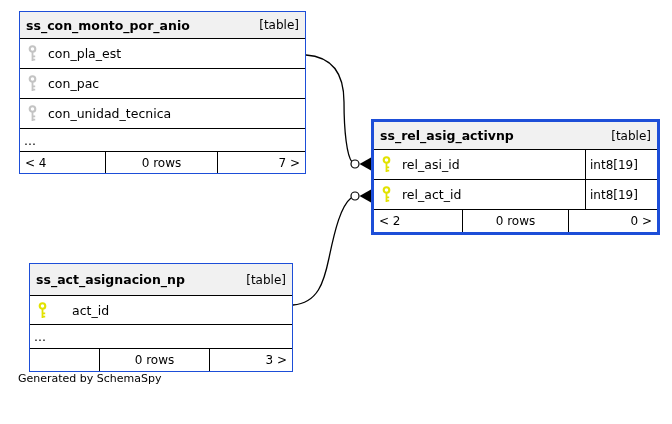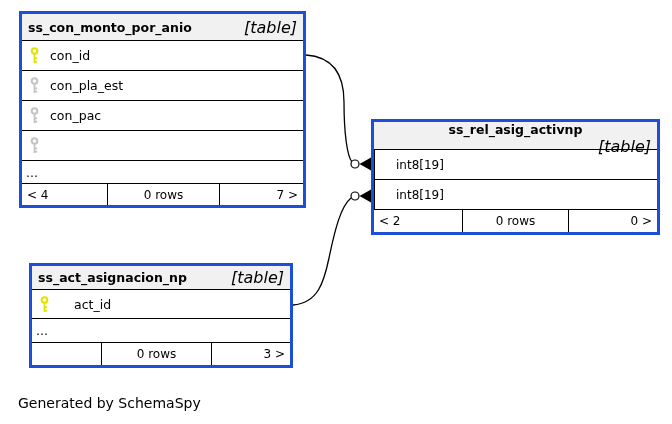--- a/index.html
+++ b/index.html
@@ -1,35 +1,35 @@
 <!DOCTYPE html>
 <html><head>
 <meta charset="utf-8">
 <style>
   html,body{margin:0;padding:0;background:#fff;}
   #canvas{
     position:relative;width:672px;height:424px;background:#ffffff;overflow:hidden;
     font-family:"DejaVu Sans","Liberation Sans",sans-serif;color:#000;
   }
   #connectors{position:absolute;left:0;top:0;width:672px;height:424px;z-index:0;}
-  .dbtable{position:absolute;background:#fff;border:3px solid #1d4ed8;box-sizing:border-box;z-index:1;}
+  .dbtable{position:absolute;background:#fff;border:1px solid #1d4ed8;box-sizing:border-box;z-index:1;}
   .dbtable.focus{border-width:3px;}
   .thead{
     display:flex;align-items:center;height:27px;background:#f1f1f1;
     border-bottom:1px solid #000;padding:0 6px;box-sizing:border-box;
   }
   .tname{font-weight:bold;font-size:12.5px;letter-spacing:0;white-space:nowrap;}
-  .tkind{margin-left:auto;font-size:16px;white-space:nowrap;font-style:italic;}
+  .tkind{margin-left:auto;font-size:12px;white-space:nowrap;}
   .crow{
     display:flex;align-items:center;height:30px;border-bottom:1px solid #000;
     box-sizing:border-box;font-size:12.5px;white-space:nowrap;
   }
   .namecell{flex:1;display:flex;align-items:center;height:100%;padding:0 8px;box-sizing:border-box;}
   .typecell{
-    width:72px;display:flex;align-items:center;height:100%;padding:0 21px;
+    width:72px;display:flex;align-items:center;height:100%;padding:0 4px;
     border-left:1px solid #000;box-sizing:border-box;font-size:12px;
   }
   .keyicon{display:inline-flex;margin-right:11px;flex:none;}
   .keyicon.pk{color:#e2e200;}
   .keyicon.gk{color:#c4c4c4;}
   .t3-indent .keyicon{margin-right:25px;}
   .ellipsisrow{
     display:flex;align-items:center;height:23px;border-bottom:1px solid #000;
     box-sizing:border-box;font-size:12.5px;padding:0 4px;
   }
@@ -38,66 +38,55 @@
   .fcell + .fcell{border-left:1px solid #000;}
   .fcell.mid{justify-content:center;}
   .fcell.right{justify-content:flex-end;}
   
   #t1{left:19px;top:11px;width:287px;}
   #t1 .fcell.left{width:85px;}
   #t1 .fcell.mid{width:112px;}
   #t1 .fcell.right{flex:1;}
   
   #t2{left:371px;top:119px;width:289px;}
-  #t2 .thead{height:28px;flex-direction:column;}
+  #t2 .thead{height:28px;}
   #t2 .crow:last-of-type{border-bottom:1px solid #000;}
   #t2 .tfoot{height:22px;}
   #t2 .fcell.left{width:88px;}
   #t2 .fcell.mid{width:106px;}
   #t2 .fcell.right{flex:1;}
   
   #t3{left:29px;top:263px;width:264px;}
-  #t3 .thead{height:24px;}
+  #t3 .thead{height:32px;}
   #t3 .crow{height:29px;}
   #t3 .ellipsisrow{height:24px;}
   #t3 .tfoot{height:22px;}
   #t3 .fcell.left{width:69px;}
   #t3 .fcell.mid{width:110px;}
   #t3 .fcell.right{flex:1;}
-  #caption{position:absolute;left:18px;top:395px;font-size:14px;z-index:1;}
+  #caption{position:absolute;left:18px;top:372px;font-size:11px;z-index:1;}
 </style>
 </head>
 <body>
 
 <div id="canvas">
 
   <svg id="connectors" viewBox="0 0 672 424" xmlns="http://www.w3.org/2000/svg">
     <path d="M306,55 C334,57 344,76 344,102 C344,132 347,156 352,162" fill="none" stroke="#000" stroke-width="1.3"></path>
     <path d="M293,305 C318,303 324,282 329,258 C335,229 341,206 351,198" fill="none" stroke="#000" stroke-width="1.3"></path>
     <polygon points="359.5,164 371,157.5 371,170.5" fill="#000"></polygon>
     <circle cx="355" cy="164" r="4" fill="#fff" stroke="#000" stroke-width="1.2"></circle>
     <polygon points="359.5,196 371,189.5 371,202.5" fill="#000"></polygon>
     <circle cx="355" cy="196" r="4" fill="#fff" stroke="#000" stroke-width="1.2"></circle>
   </svg>
 
   <div class="dbtable" id="t1">
     <div class="thead">
       <span class="tname">ss_con_monto_por_anio</span>
       <span class="tkind">[table]</span>
-    </div>
-    <div class="crow">
-      <span class="namecell">
-        <span class="keyicon pk">
-          <svg width="9" height="17" viewBox="0 0 9 17">
-              <circle cx="4.5" cy="4" r="2.8" fill="none" stroke="currentColor" stroke-width="2.1"></circle>
-              <path d="M4.5 6.8 V16 M4.5 11.4 h2.7 M4.5 14.6 h2.7" fill="none" stroke="currentColor" stroke-width="1.8"></path>
-            </svg>
-        </span>
-        <span>con_id</span>
-      </span>
     </div>
     <div class="crow">
       <span class="namecell">
         <span class="keyicon gk">
           <svg width="9" height="17" viewBox="0 0 9 17">
               <circle cx="4.5" cy="4" r="2.8" fill="none" stroke="currentColor" stroke-width="2.1"></circle>
               <path d="M4.5 6.8 V16 M4.5 11.4 h2.7 M4.5 14.6 h2.7" fill="none" stroke="currentColor" stroke-width="1.8"></path>
             </svg>
         </span>
         <span>con_pla_est</span>
@@ -115,41 +104,60 @@
       </span>
     </div>
     <div class="crow">
       <span class="namecell">
         <span class="keyicon gk">
           <svg width="9" height="17" viewBox="0 0 9 17">
               <circle cx="4.5" cy="4" r="2.8" fill="none" stroke="currentColor" stroke-width="2.1"></circle>
               <path d="M4.5 6.8 V16 M4.5 11.4 h2.7 M4.5 14.6 h2.7" fill="none" stroke="currentColor" stroke-width="1.8"></path>
             </svg>
         </span>
+        <span>con_unidad_tecnica</span>
       </span>
     </div>
     <div class="ellipsisrow">
       <span>...</span>
     </div>
     <div class="tfoot">
       <span class="fcell left">&lt; 4</span>
       <span class="fcell mid">0 rows</span>
       <span class="fcell right">7 &gt;</span>
     </div>
   </div>
 
   <div class="dbtable focus" id="t2">
     <div class="thead">
       <span class="tname">ss_rel_asig_activnp</span>
       <span class="tkind">[table]</span>
     </div>
     <div class="crow">
+      <span class="namecell">
+        <span class="keyicon pk">
+          <svg width="9" height="17" viewBox="0 0 9 17">
+              <circle cx="4.5" cy="4" r="2.8" fill="none" stroke="currentColor" stroke-width="2.1"></circle>
+              <path d="M4.5 6.8 V16 M4.5 11.4 h2.7 M4.5 14.6 h2.7" fill="none" stroke="currentColor" stroke-width="1.8"></path>
+            </svg>
+        </span>
+        <span>rel_asi_id</span>
+      </span>
       <span class="typecell">int8[19]</span>
     </div>
     <div class="crow">
+      <span class="namecell">
+        <span class="keyicon pk">
+          <svg width="9" height="17" viewBox="0 0 9 17">
+              <circle cx="4.5" cy="4" r="2.8" fill="none" stroke="currentColor" stroke-width="2.1"></circle>
+              <path d="M4.5 6.8 V16 M4.5 11.4 h2.7 M4.5 14.6 h2.7" fill="none" stroke="currentColor" stroke-width="1.8"></path>
+            </svg>
+        </span>
+        <span>rel_act_id</span>
+      </span>
       <span class="typecell">int8[19]</span>
     </div>
     <div class="tfoot">
       <span class="fcell left">&lt; 2</span>
       <span class="fcell mid">0 rows</span>
       <span class="fcell right">0 &gt;</span>
     </div>
   </div>
 
   <div class="dbtable" id="t3">

